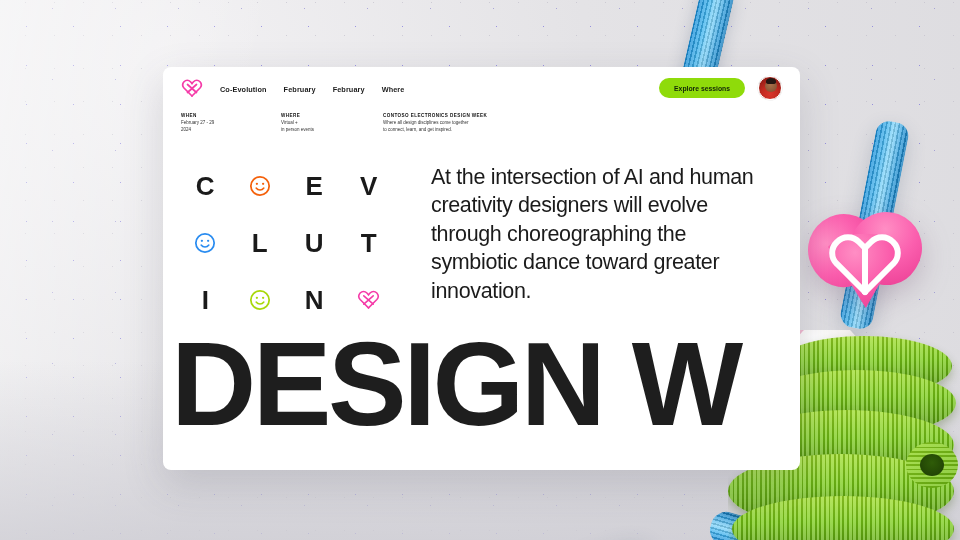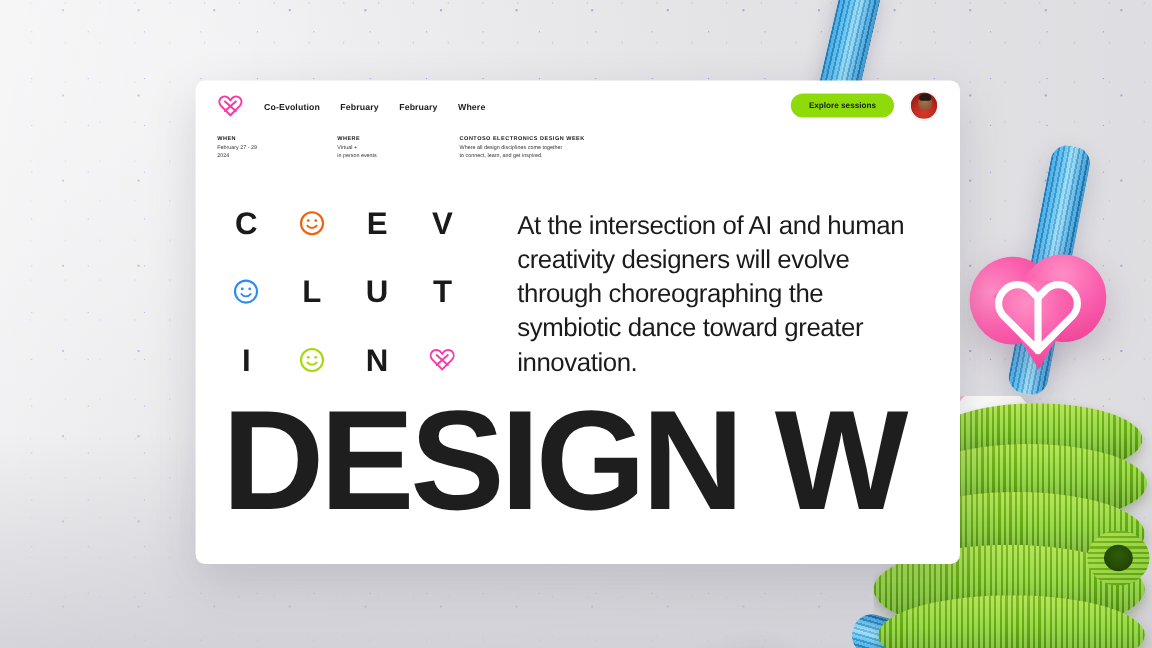--- a/index.html
+++ b/index.html
@@ -281,33 +281,33 @@
     color: #1a1a1a;
     letter-spacing: 0;
     line-height: 1;
   }
   .smiley { width: 22px; height: 22px; display: block; }
   .grid-heart { width: 23px; height: 21px; display: block; }
 
   
   .headline {
     position: absolute;
-    left: 268px; top: 107px;
+    left: 268px; top: 96px;
     width: 340px;
     font-size: 21.5px;
     line-height: 1.32;
     letter-spacing: -.35px;
     color: #1b1b1b;
     font-weight: 400;
   }
 
   
   .wordmark {
     position: absolute;
-    left: 22px;
+    left: 8px;
     top: 258px;
     font-size: 118px;
     font-weight: 700;
     letter-spacing: -3.5px;
     color: #1e1e1e;
     line-height: 1;
     white-space: nowrap;
   }
 </style>
 </head>

